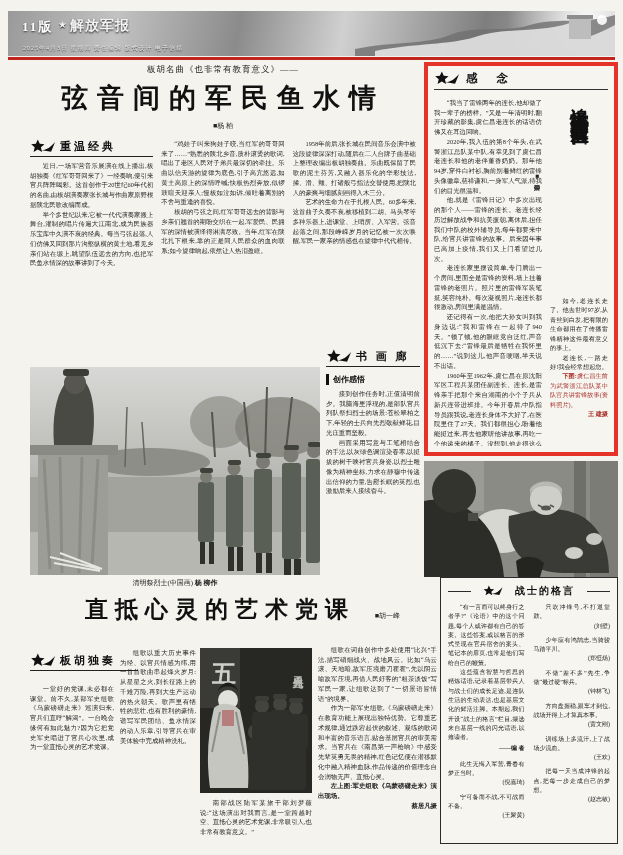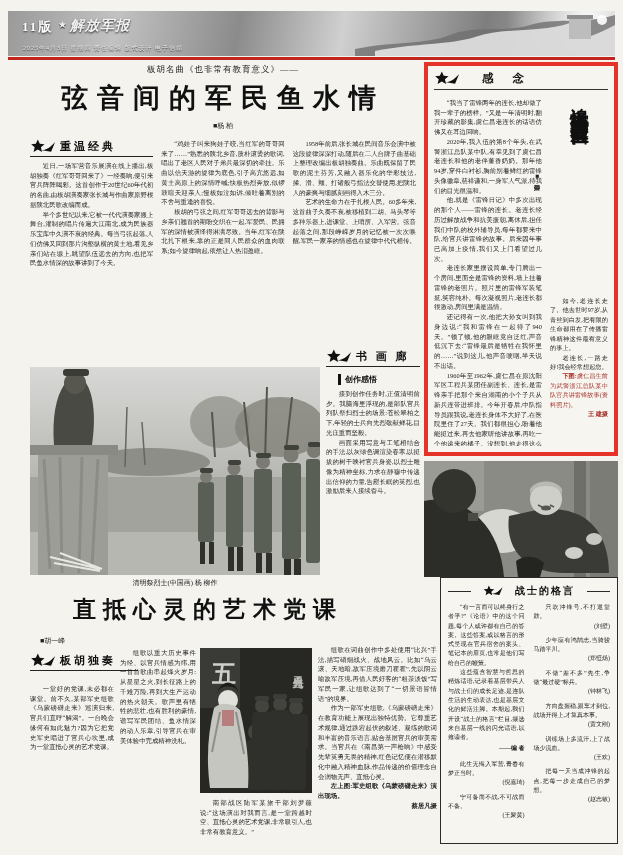--- a/index.html
+++ b/index.html
@@ -6,21 +6,21 @@
   body{width:623px;height:855px;background:#e7e6e1;font-family:"Liberation Serif","DejaVu Serif",serif;}
   .page{position:relative;width:623px;height:855px;background:#f4f3ee;overflow:hidden;}
 
   
   .banner{position:absolute;left:8px;top:11px;width:607px;height:45px;overflow:hidden;
     background:linear-gradient(100deg,#9a9a9a,#c2c2c2 18%,#8b8b8b 38%,#d0d0d0 55%,#7e7e7e 78%,#b9b9b9);text-align:center;}
   .banner .glow{position:absolute;right:-20px;top:-30px;width:160px;height:110px;
     background:radial-gradient(circle at 70% 35%,rgba(255,255,255,.95),rgba(255,255,255,0) 60%);}
   .banner svg{position:absolute;right:0;top:0;height:45px;}
   .edition{position:absolute;left:14px;top:7px;color:#fff;font-weight:bold;font-size:13px;letter-spacing:2px;text-shadow:0 1px 2px #333;}
-  .masthead{position:absolute;left:62px;top:6px;color:#f2f2f2;font-weight:bold;font-style:italic;font-size:14px;letter-spacing:1px;text-shadow:0 1px 2px #222;}
+  .masthead{position:absolute;left:62px;top:6px;color:#f2f2f2;font-weight:bold;font-size:14px;letter-spacing:1px;text-shadow:0 1px 2px #222;}
   .mast-star{position:absolute;left:50px;top:8px;color:#eee;font-size:10px;text-shadow:0 1px 1px #222;}
   .dateline{position:absolute;left:15px;top:33px;color:#e9e9e9;font-size:6px;letter-spacing:1px;text-shadow:0 1px 1px #333;}
   .banner-title{position:absolute;left:170px;top:8px;font-size:25px;font-weight:bold;letter-spacing:3px;color:#f8f8f8;
     text-shadow:1px 1px 0 #3c3c3c,2px 2px 2px #222,0 0 6px rgba(255,255,255,.4);margin-top:42px;}
   .red-rule{position:absolute;left:8px;top:57px;width:607px;height:3px;background:#c2241e;}
 
   
   .col{font-size:6.4px;line-height:1.52;text-align:justify;color:#262626;overflow:hidden;}
   .col p{margin:0;text-indent:2em;}
   .badge{display:flex;align-items:flex-end;gap:4px;border-bottom:1.5px solid #222;padding-bottom:2px;}
@@ -32,46 +32,46 @@
   .kicker{text-align:center;font-size:8.5px;color:#222;letter-spacing:1px;}
   .main-title{text-align:center;font-size:27px;font-weight:bold;letter-spacing:9px;color:#111;margin-top:4px;}
   .byline{text-align:center;font-size:7px;color:#222;margin-top:5px;}
   .main-cols{display:flex;gap:8px;margin-top:8px;height:212px;}
   .main-cols .c{flex:1;}
 
   
   .painting{position:absolute;left:30px;top:367px;width:290px;height:208px;}
   .painting svg{width:100%;height:100%;display:block;}
   .p-cap{position:absolute;left:30px;top:578px;width:290px;text-align:center;font-size:7px;color:#222;}
-  .p-cap .cr{}
+  .p-cap .cr{font-weight:bold;}
 
   
   .gallery{position:absolute;left:326px;top:349px;width:94px;}
-  .gal-sub{margin:7px 12px 4px;border-left:3px solid #111;padding-left:4px;font-weight:bold;font-size:8px;color:#111;}
+  .gal-sub{margin:7px 0 4px;border-left:3px solid #111;padding-left:4px;font-weight:bold;font-size:8px;color:#111;}
   .gal-body{height:162px;}
 
   
   .membox{position:absolute;left:424px;top:62px;width:194px;height:394px;border:4px solid #e5332a;background:#f6f5f0;box-sizing:border-box;}
-  .mem-head{position:absolute;left:6px;right:6px;top:5px;display:flex;align-items:flex-end;gap:22px;border-bottom:1px solid #333;padding-bottom:3px;}
+  .mem-head{position:absolute;left:6px;right:6px;top:5px;display:flex;align-items:flex-end;gap:6px;border-bottom:1px solid #333;padding-bottom:3px;}
   .mem-head .lbl{font-weight:bold;font-size:11.5px;letter-spacing:8px;color:#111;}
   .mem-col1{position:absolute;left:6px;top:32px;width:108px;bottom:6px;}
   .mem-title{position:absolute;top:27px;right:22px;writing-mode:vertical-rl;font-size:18.5px;font-weight:bold;letter-spacing:2px;color:#111;height:215px;}
   .mem-byline{position:absolute;left:104px;top:106px;writing-mode:vertical-rl;font-size:6.5px;color:#222;}
   .mem-col2{position:absolute;left:122px;right:6px;top:230px;bottom:6px;font-size:6.2px;}
   .mem-cap{color:#a8322a;}
   .mem-cap .ld{font-weight:bold;}
   .mem-credit{display:block;text-align:right;color:#a8322a;font-weight:bold;text-indent:0;}
 
   
   .elder{position:absolute;left:424px;top:461px;width:194px;height:116px;}
   .elder svg{width:100%;height:100%;display:block;}
 
   
-  .pc-title{position:absolute;left:28px;top:594px;width:360px;text-align:center;font-size:23px;font-weight:bold;letter-spacing:7px;color:#111;}
-  .pc-byline{position:absolute;left:40px;top:636px;width:360px;text-align:left;font-size:7px;color:#222;}
+  .pc-title{position:absolute;left:40px;top:594px;width:360px;text-align:center;font-size:23px;font-weight:bold;letter-spacing:7px;color:#111;}
+  .pc-byline{position:absolute;left:40px;top:611px;width:360px;text-align:right;font-size:7px;color:#222;}
   .pc-badge{position:absolute;left:30px;top:653px;width:108px;}
   .pc-c1{position:absolute;left:30px;top:684px;width:84px;height:164px;}
   .pc-c2{position:absolute;left:120px;top:648px;width:76px;height:200px;}
   .pc-c3{position:absolute;left:318px;top:645px;width:119px;height:205px;}
   .pc-c4{position:absolute;left:200px;top:798px;width:112px;height:50px;}
   .pc-cap{font-weight:bold;text-indent:2em;}
   .pc-credit{display:block;text-align:right;font-weight:bold;}
   .stage{position:absolute;left:200px;top:648px;width:112px;height:145px;}
   .stage svg{width:100%;height:100%;display:block;}
 

